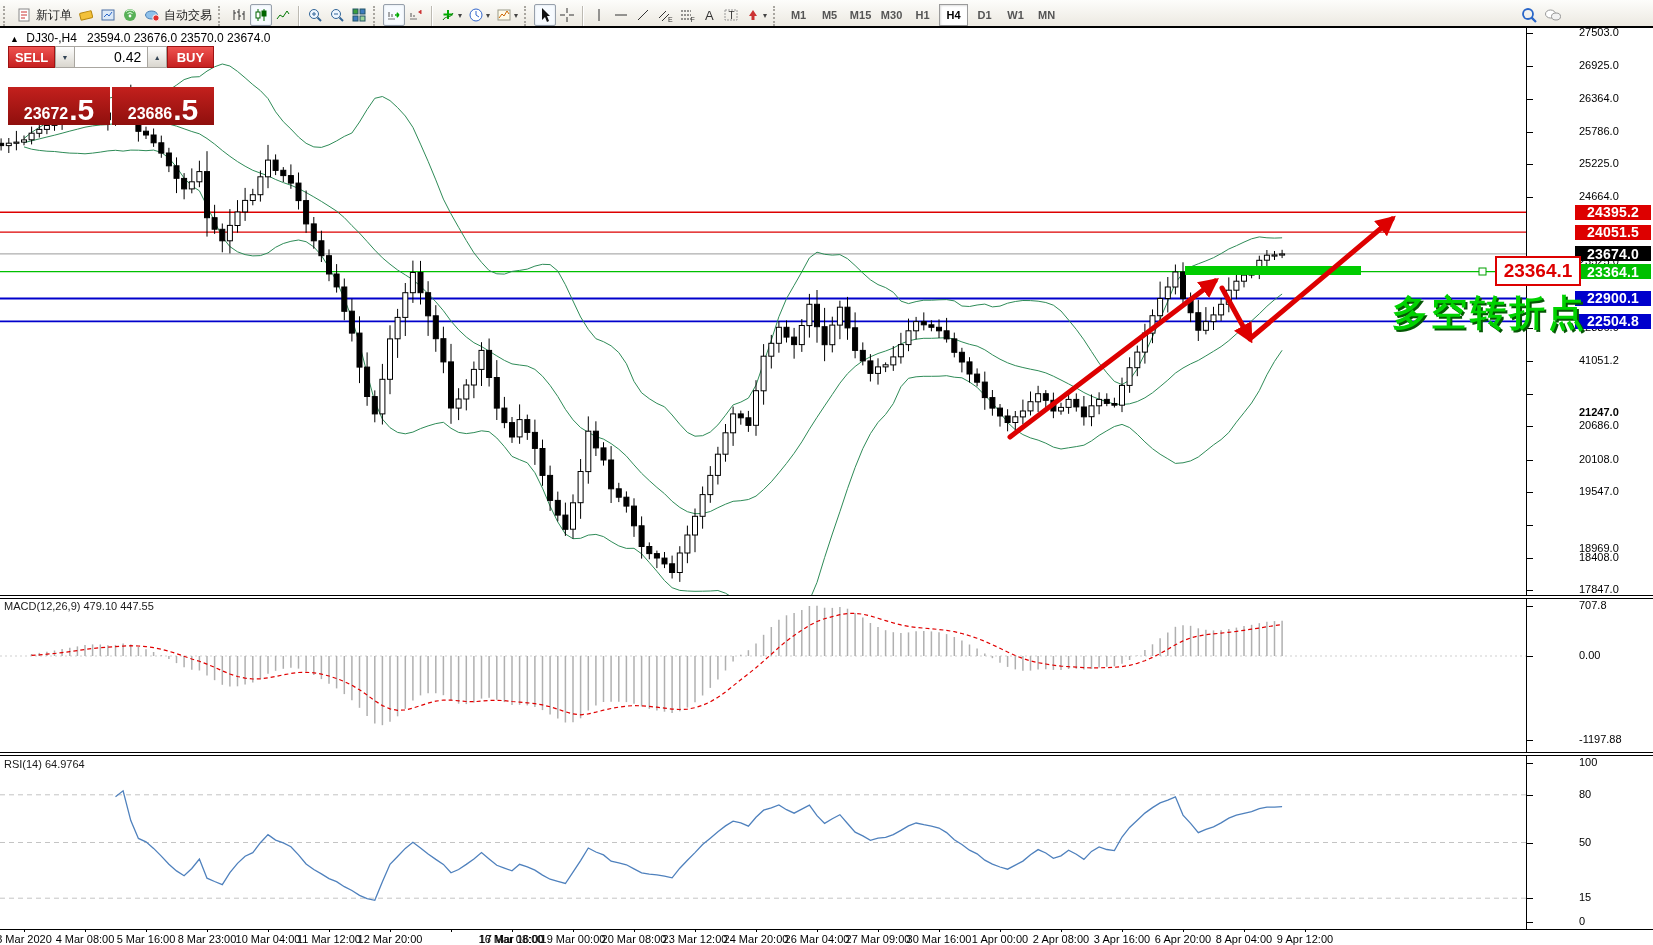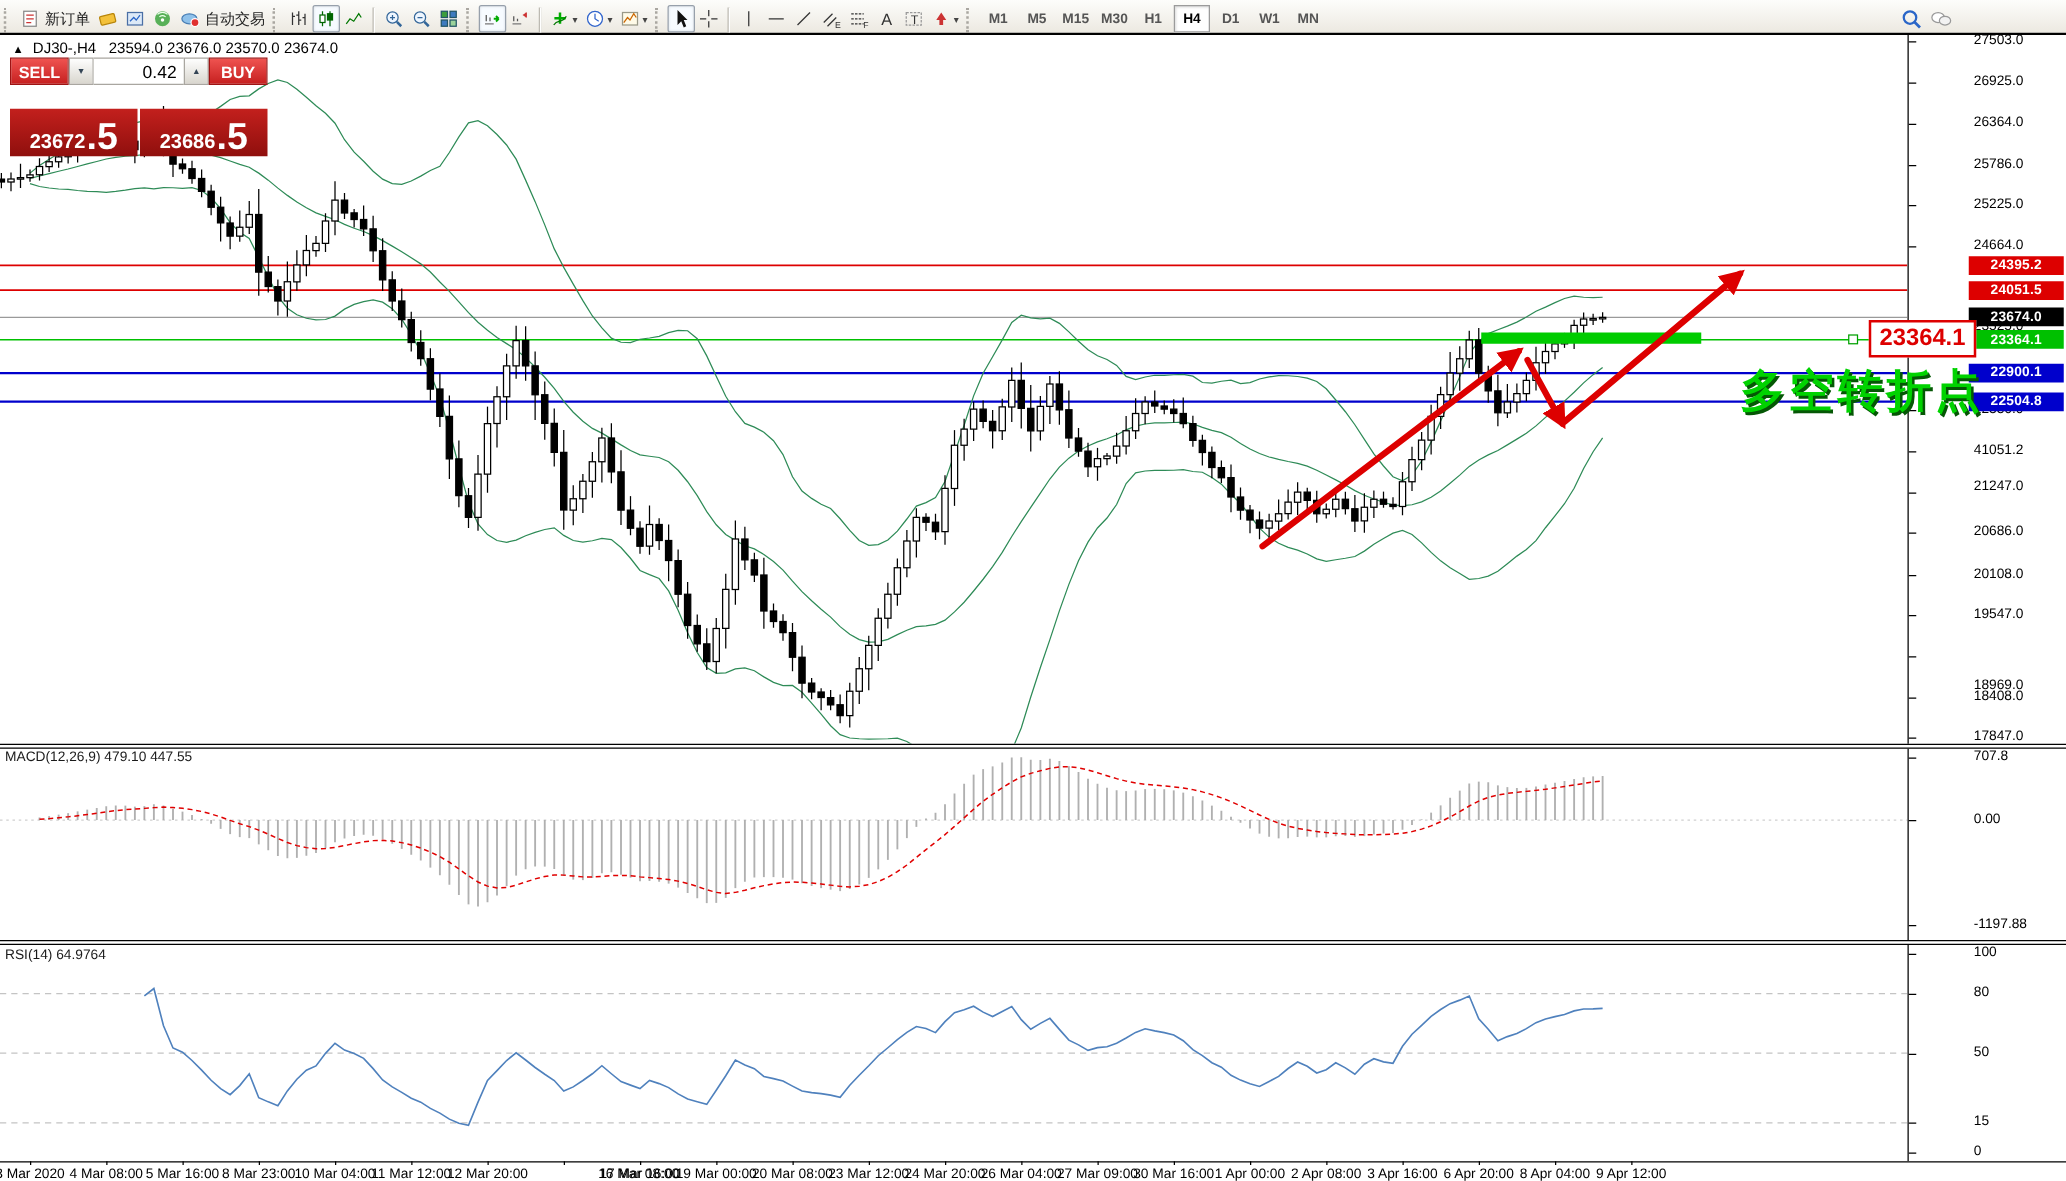--- a/index.html
+++ b/index.html
@@ -27,21 +27,21 @@
   #rsi-svg{position:absolute;top:756px;left:0;width:1526px;height:173px;z-index:1;}
   .sep2{position:absolute;left:0;width:1653px;height:4px;background:#fff;
         border-top:1px solid #000;border-bottom:1px solid #000;box-sizing:border-box;z-index:3;}
   #sep-main{top:595px;}  #sep-macd{top:752px;}
   #bottomline{position:absolute;top:929px;left:0;width:1653px;height:1px;background:#000;z-index:3;}
   
   #gutter{position:absolute;top:28px;left:1526px;width:118px;height:901px;
           border-left:1px solid #000;box-sizing:border-box;z-index:2;background:#fff;}
   .axlab{position:absolute;left:52px;font-size:11px;color:#000;white-space:nowrap;}
   .tick{position:absolute;left:0;width:6px;height:1px;background:#000;}
-  .tag{position:absolute;left:48px;width:76px;height:15px;color:#fff;font-size:11px;font-weight:bold;
+  .tag{position:absolute;left:48px;width:76px;height:15px;color:#fff;font-size:14px;font-weight:bold;
        display:flex;align-items:center;justify-content:center;letter-spacing:0.2px;}
   
   #chart-header{position:absolute;top:31px;left:10px;font-size:12px;color:#000;z-index:4;white-space:nowrap;}
   #chart-header .tri{font-size:9px;margin-right:4px;}
   #ocp{position:absolute;top:46px;left:8px;width:206px;z-index:5;font-family:"Liberation Sans",sans-serif;}
   #ocp .row1{display:flex;height:22px;}
   .obtn{width:46px;background:linear-gradient(#ef5350,#c62020);border:1px solid #9e1313;color:#fff;
         font-weight:bold;font-size:13px;display:flex;align-items:center;justify-content:center;}
   .spinbtn{width:18px;background:linear-gradient(#fefefe,#d9d6ce);border:1px solid #a9a6a0;color:#345;
         font-size:7px;display:flex;align-items:center;justify-content:center;}
@@ -861,21 +861,21 @@
     <div class="axlab" style="top: 129.395px;">25225.0</div>
     <div class="tick" style="top: 136.395px;"></div>
     <div class="axlab" style="top: 161.754px;">24664.0</div>
     <div class="tick" style="top: 168.754px;"></div>
     <div class="axlab" style="top: 227.451px;">23525.0</div>
     <div class="tick" style="top: 234.451px;"></div>
     <div class="axlab" style="top: 293.149px;">22386.0</div>
     <div class="tick" style="top: 300.149px;"></div>
     <div class="axlab" style="top: 326.488px;">41051.2</div>
     <div class="tick" style="top: 333.488px;"></div>
-    <div class="axlab" style="top: 355px;">21247.0</div>
+    <div class="axlab" style="top: 378px; font-weight: bold;">21247.0</div>
     <div class="tick" style="top: 365.846px;"></div>
     <div class="axlab" style="top: 391.205px;">20686.0</div>
     <div class="tick" style="top: 398.205px;"></div>
     <div class="axlab" style="top: 424.544px;">20108.0</div>
     <div class="tick" style="top: 431.544px;"></div>
     <div class="axlab" style="top: 456.902px;">19547.0</div>
     <div class="tick" style="top: 463.902px;"></div>
     <div class="axlab" style="top: 514px;">18969.0</div>
     <div class="tick" style="top: 497.241px;"></div>
     <div class="axlab" style="top: 522.6px;">18408.0</div>

